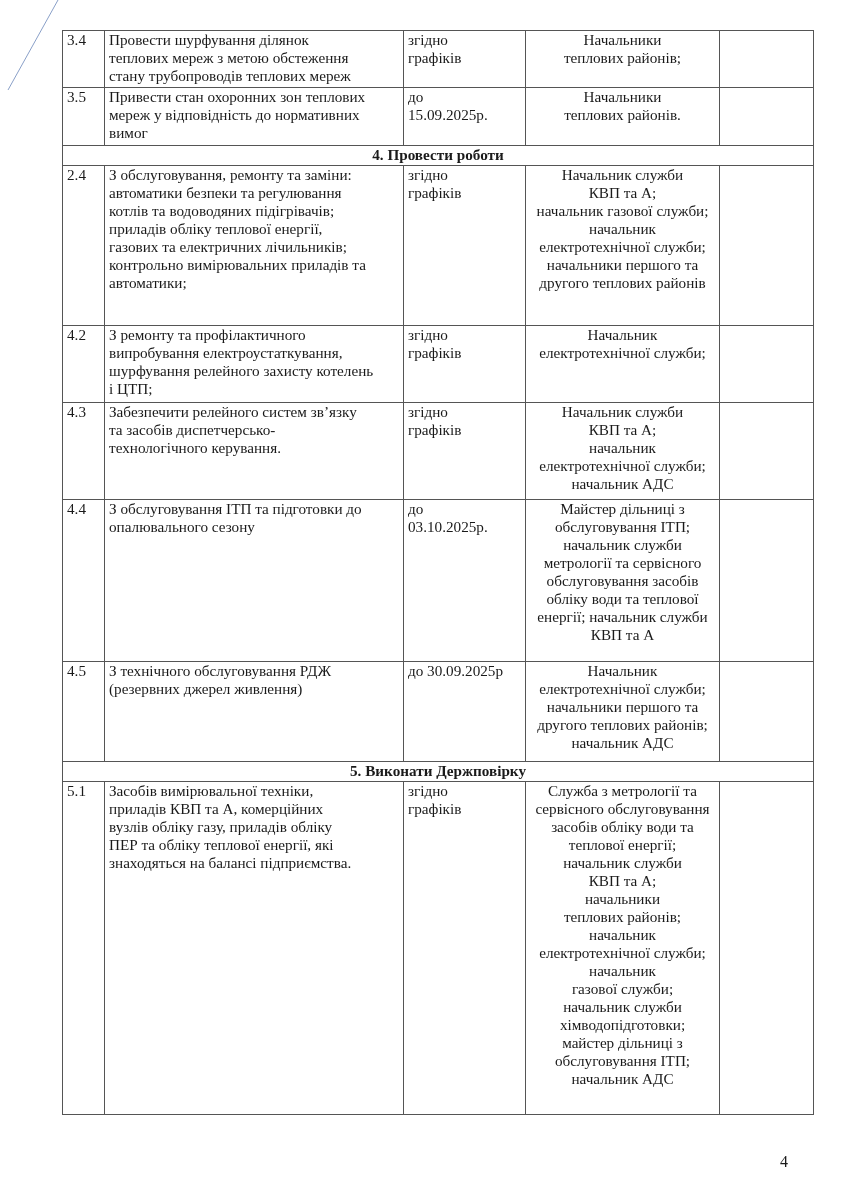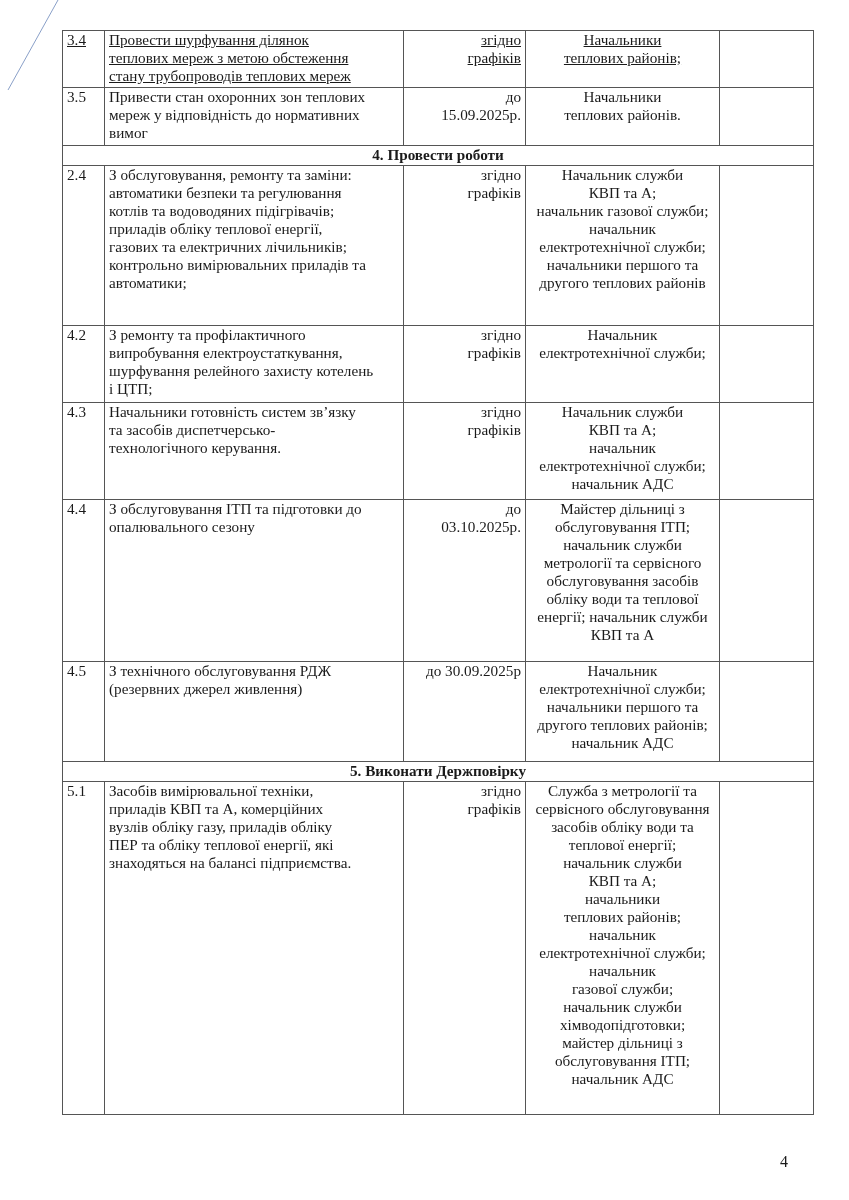--- a/index.html
+++ b/index.html
@@ -5,21 +5,21 @@
   html, body { margin:0; padding:0; }
   body { width:849px; height:1200px; background:#ffffff; position:relative; overflow:hidden;
          font-family:"Liberation Serif", serif; color:#1a1a1a; }
   .diag { position:absolute; left:0; top:0; width:60px; height:90px; }
   table.plan { position:absolute; left:62px; top:30px; width:751px; border-collapse:collapse; table-layout:fixed;
                font-size:15.2px; line-height:18px; }
   table.plan td { border:1.3px solid #555; padding:0 4px; vertical-align:top; }
   col.c1 { width:42px; } col.c2 { width:299px; } col.c3 { width:122px; } col.c4 { width:194px; } col.c5 { width:94px; }
   td.num { padding-left:5px; padding-top:1px; }
   td.task { padding-left:4px; padding-top:1px; }
-  td.term { text-align:right; vertical-align:middle;margin-top:15px; }
+  td.term { text-align:left; vertical-align:middle;margin-top:15px; }
   td.resp { text-align:center; vertical-align:middle; padding:0 1px; }
   td.section { text-align:center; font-weight:bold; padding:1px 0;margin-top:28px; }
   .line { display:block; }
   .page-num { position:absolute; left:780px; top:1153px; font-size:16px; }
 </style>
 </head>
 <body>
 
 <svg class="diag" viewBox="0 0 60 90">
   <line x1="58" y1="0" x2="8" y2="90" stroke="#8aa0c8" stroke-width="1"></line>
@@ -27,21 +27,21 @@
 
 <table class="plan">
   <colgroup>
       <col class="c1">
       <col class="c2">
       <col class="c3">
       <col class="c4">
       <col class="c5">
     </colgroup>
   <tbody id="tbody">
-      <tr style="height: 57px; text-decoration: underline;">
+      <tr style="height: 57px;">
         <td class="num">3.4</td>
         <td class="task">
           <span class="line">Провести шурфування ділянок</span>
           <span class="line">теплових мереж з метою обстеження</span>
           <span class="line">стану  трубопроводів теплових мереж</span>
         </td>
         <td class="term">
           <span class="line">згідно</span>
           <span class="line">графіків</span>
         </td>
@@ -111,21 +111,21 @@
         </td>
         <td class="resp">
           <span class="line">Начальник</span>
           <span class="line">електротехнічної служби;</span>
         </td>
         <td class="note"></td>
       </tr>
       <tr style="height: 97px; border-radius: 11px;">
         <td class="num">4.3</td>
         <td class="task">
-          <span class="line">Начальники готовність систем зв’язку</span>
+          <span class="line">Забезпечити релейного систем зв’язку</span>
           <span class="line">та засобів диспетчерсько-</span>
           <span class="line">технологічного керування.</span>
         </td>
         <td class="term">
           <span class="line">згідно</span>
           <span class="line">графіків</span>
         </td>
         <td class="resp">
           <span class="line">Начальник служби</span>
           <span class="line">КВП та А;</span>

